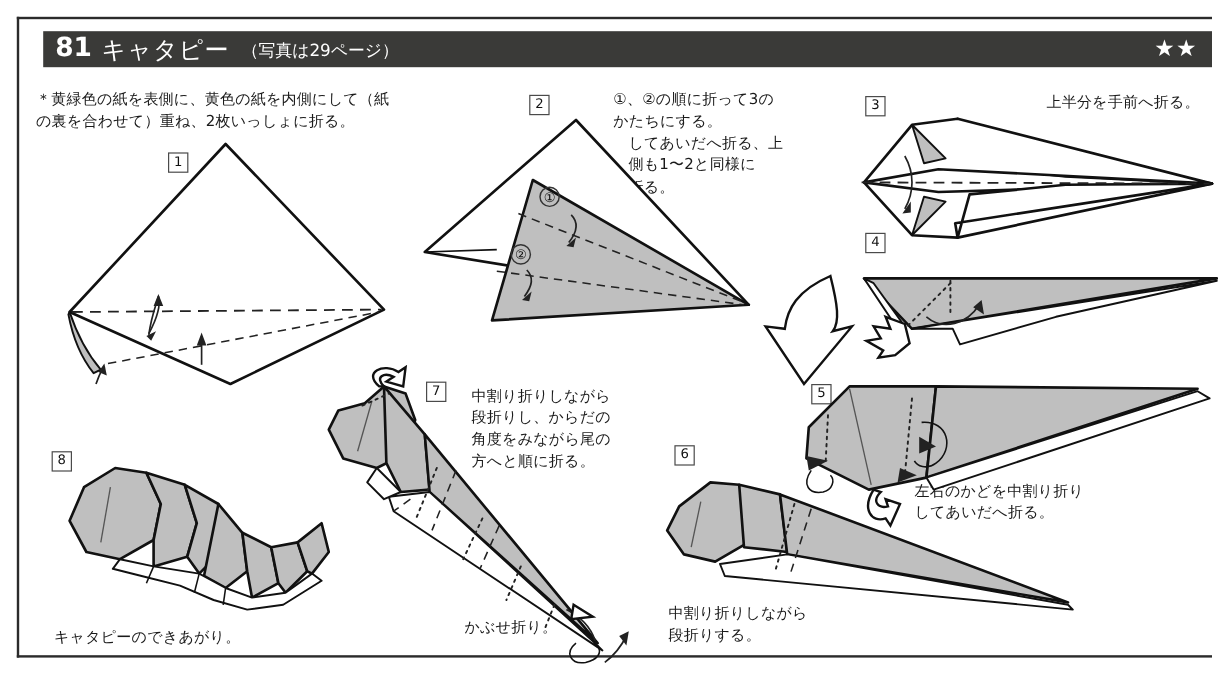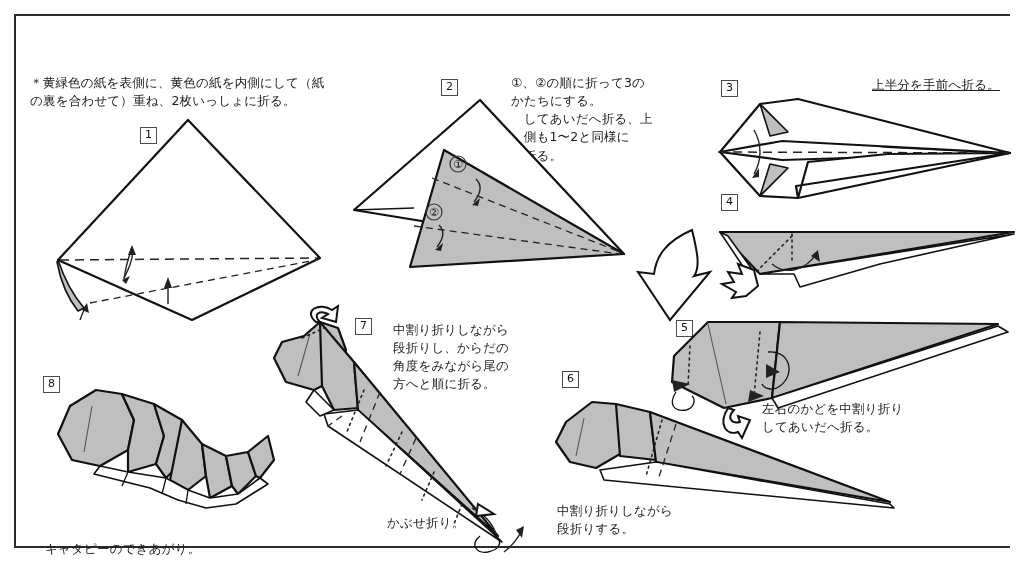--- a/index.html
+++ b/index.html
@@ -115,20 +115,27 @@
 </style>
 </head>
 <body>
 
 <div id="page">
 
   <div class="rule rule-top"></div>
   <div class="rule rule-left"></div>
   <div class="rule rule-bottom"></div>
 
+  <div id="title-bar">
+    <span id="title-number">81</span>
+    <span id="title-name">キャタピー</span>
+    <span id="title-photo-ref">（写真は29ページ）</span>
+    <span id="title-spacer"></span>
+    <span id="title-stars">★★</span>
+  </div>
 
   <div class="txt" style="left:30px; top:74px; width:330px;">＊黄緑色の紙を表側に、黄色の紙を内側にして（紙
 の裏を合わせて）重ね、2枚いっしょに折る。</div>
 
   <div class="stepnum" style="left:140px; top:127px;">1</div>
 
   <svg class="fig" style="left:40px; top:108px;" width="300" height="215" viewBox="0 0 300 215">
 
     <polygon class="paper-white" points="148,12 280,150 152,212 18,152"></polygon>
 
@@ -178,21 +185,21 @@
     <polygon class="arrowhead" points="124,113 132,106 130,114"></polygon>
     <path class="arrowline" d="M91,133 C97,139 96,146 89,155"></path>
     <polygon class="arrowhead" points="87,158 95,151 93,159"></polygon>
   </svg>
 
   <svg class="fig" style="left:622px; top:228px;" width="110" height="96" viewBox="0 0 110 96">
     <path class="hollow" d="M70,2 C76,26 78,40 72,48 L88,44 L48,92 L16,44 L32,46 C34,30 42,14 70,2 Z"></path>
   </svg>
 
   <div class="stepnum" style="left:721px; top:80px;">3</div>
-  <div class="txt" style="left:872px; top:76px; width:150px;text-decoration:underline;">上半分を手前へ折る。</div>
+  <div class="txt" style="left:872px; top:76px; width:150px;">上半分を手前へ折る。</div>
 
   <svg class="fig" style="left:716px; top:86px;" width="300" height="110" viewBox="0 0 300 110">
 
     <polygon class="paper-white" points="82,13 92,52 172,61 294,67 80,27"></polygon>
 
     <polygon class="paper-white" points="4,66 44,18 82,13 294,67 66,55"></polygon>
 
     <polygon class="paper-gray-thin" points="44,18 72,46 54,50"></polygon>
 
     <polygon class="paper-white" points="4,66 44,110 82,112 294,67 66,74"></polygon>
@@ -301,21 +308,21 @@
     <path class="hollow" d="M58,14 C44,2 62,-6 74,2 L80,-2 L78,14 L64,10 L70,6 C62,2 54,6 62,14 Z"></path>
 
     <path class="arrowline" d="M214,200 C226,206 234,214 238,226"></path>
     <polygon class="hollow" points="220,196 236,206 218,208"></polygon>
     <path class="edge-thin" d="M222,228 C212,236 218,246 230,244 C240,242 244,236 240,230"></path>
     <path class="arrowline" d="M246,244 C254,238 260,230 264,222"></path>
     <polygon class="arrowhead" points="266,218 264,230 258,222"></polygon>
   </svg>
 
   <div class="stepnum" style="left:43px; top:376px;">8</div>
-  <div class="txt" style="left:45px; top:540px; width:220px;">キャタピーのできあがり。</div>
+  <div class="txt" style="left:45px; top:523px; width:220px;font-family:Liberation Mono, monospace;">キャタピーのできあがり。</div>
 
   <svg class="fig" style="left:30px; top:380px;" width="285" height="140" viewBox="0 0 285 140">
 
     <polygon class="paper-gray" points="40,26 66,10 92,14 104,40 98,70 70,86 42,80 28,54"></polygon>
 
     <polygon class="paper-gray" points="92,14 124,24 134,56 126,84 98,92 98,70 104,40"></polygon>
 
     <polygon class="paper-gray" points="124,24 152,40 158,76 136,98 126,84 134,56"></polygon>
 
     <polygon class="paper-gray" points="152,40 172,64 176,96 158,110 140,100"></polygon>

